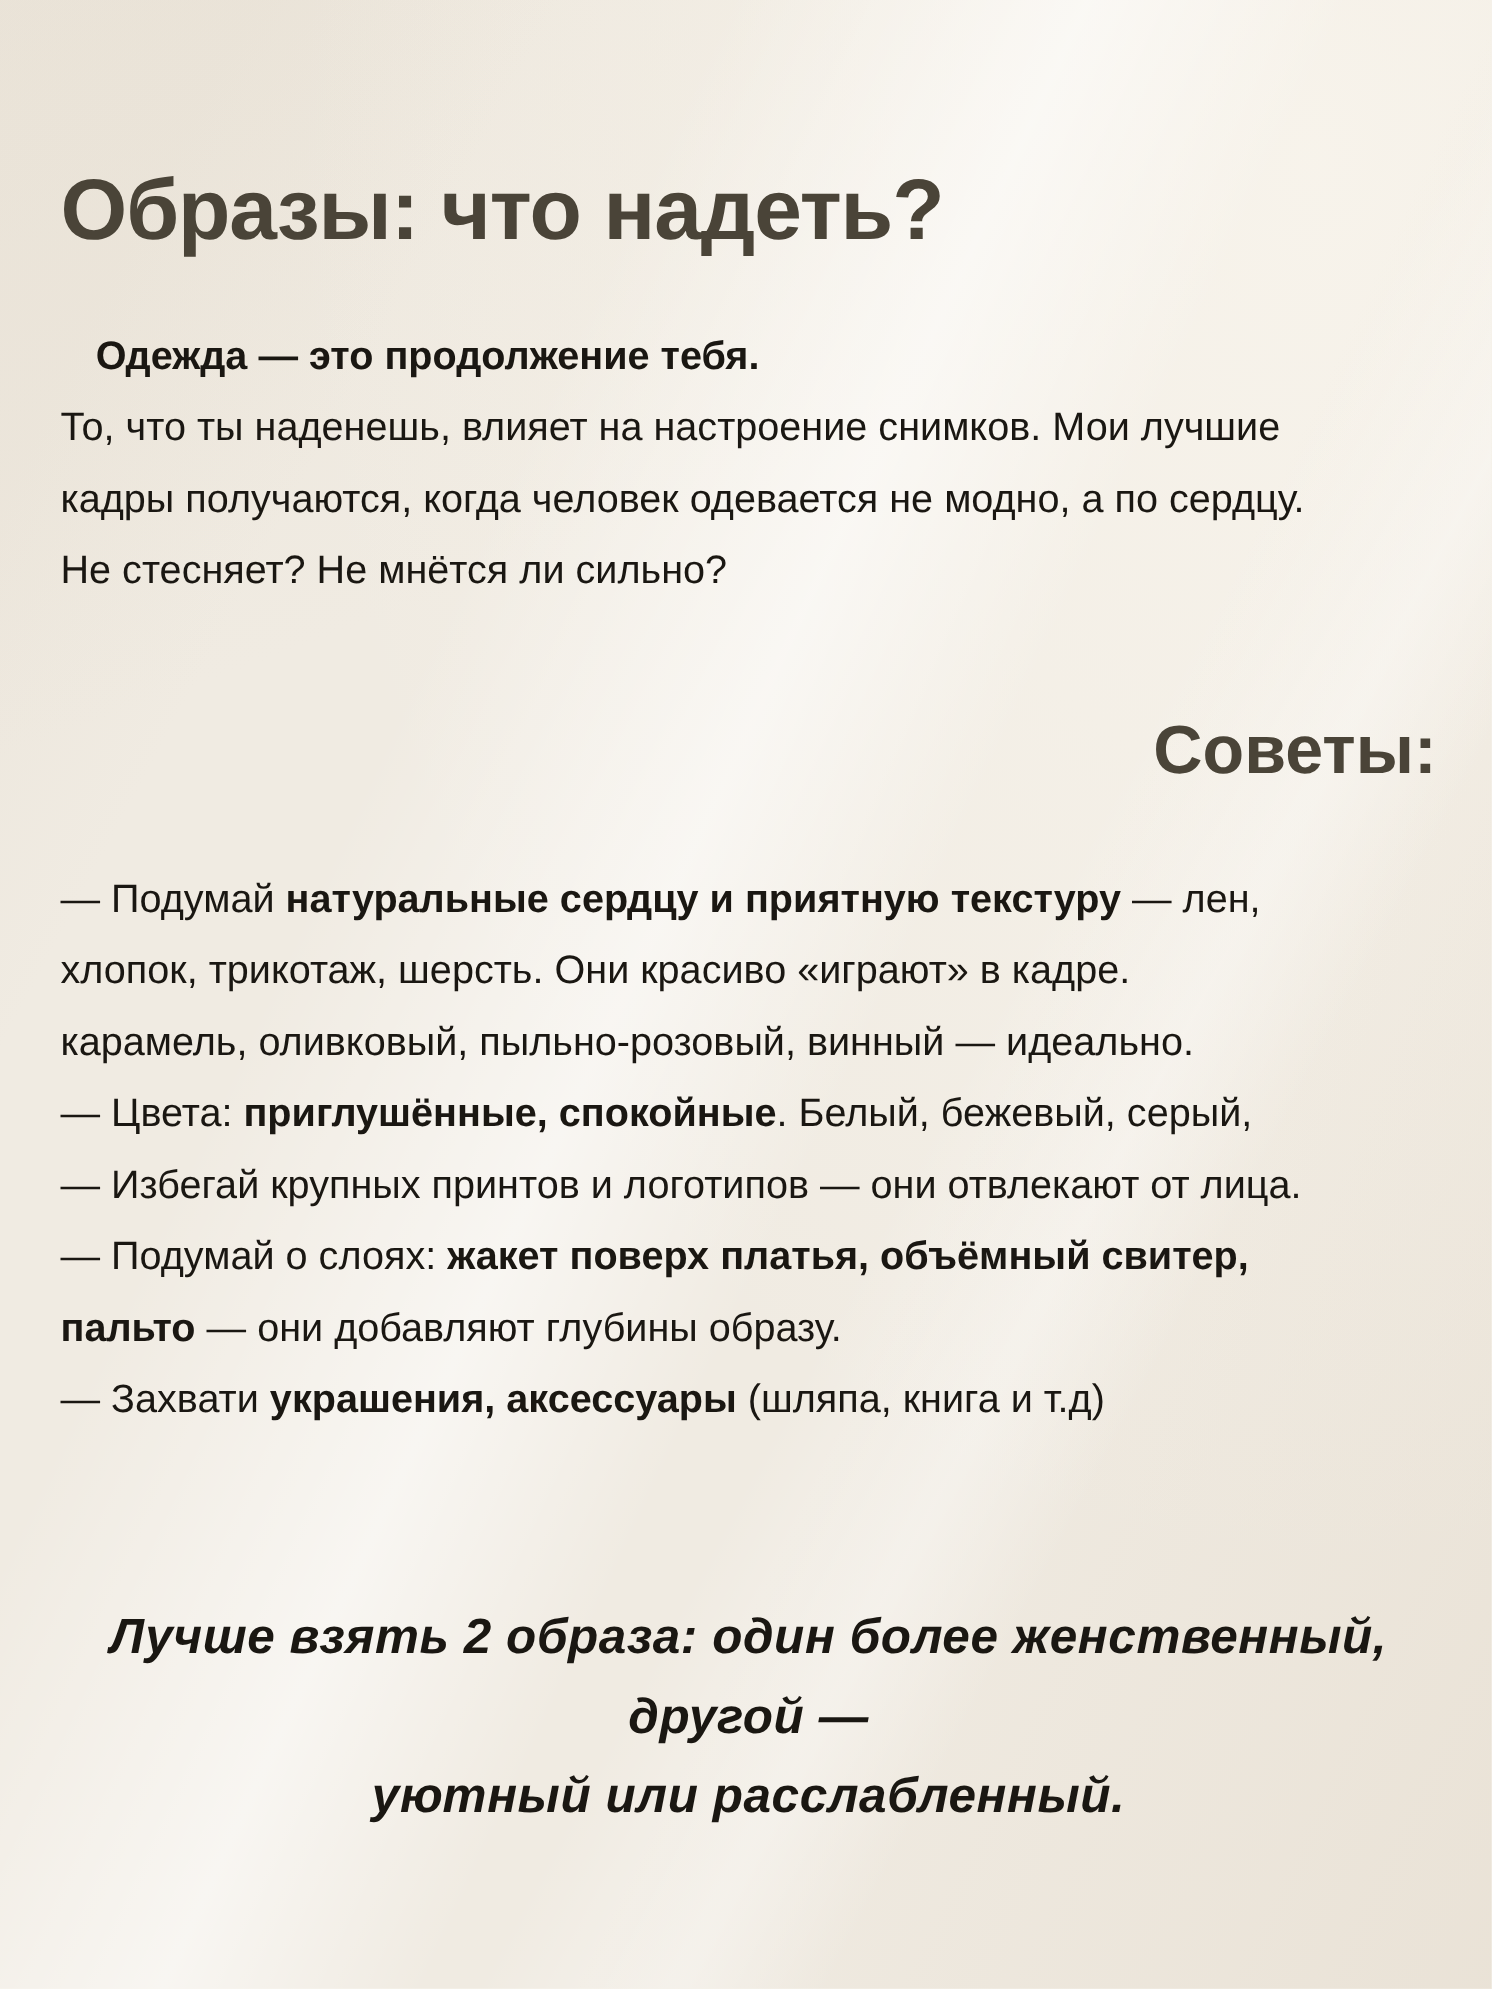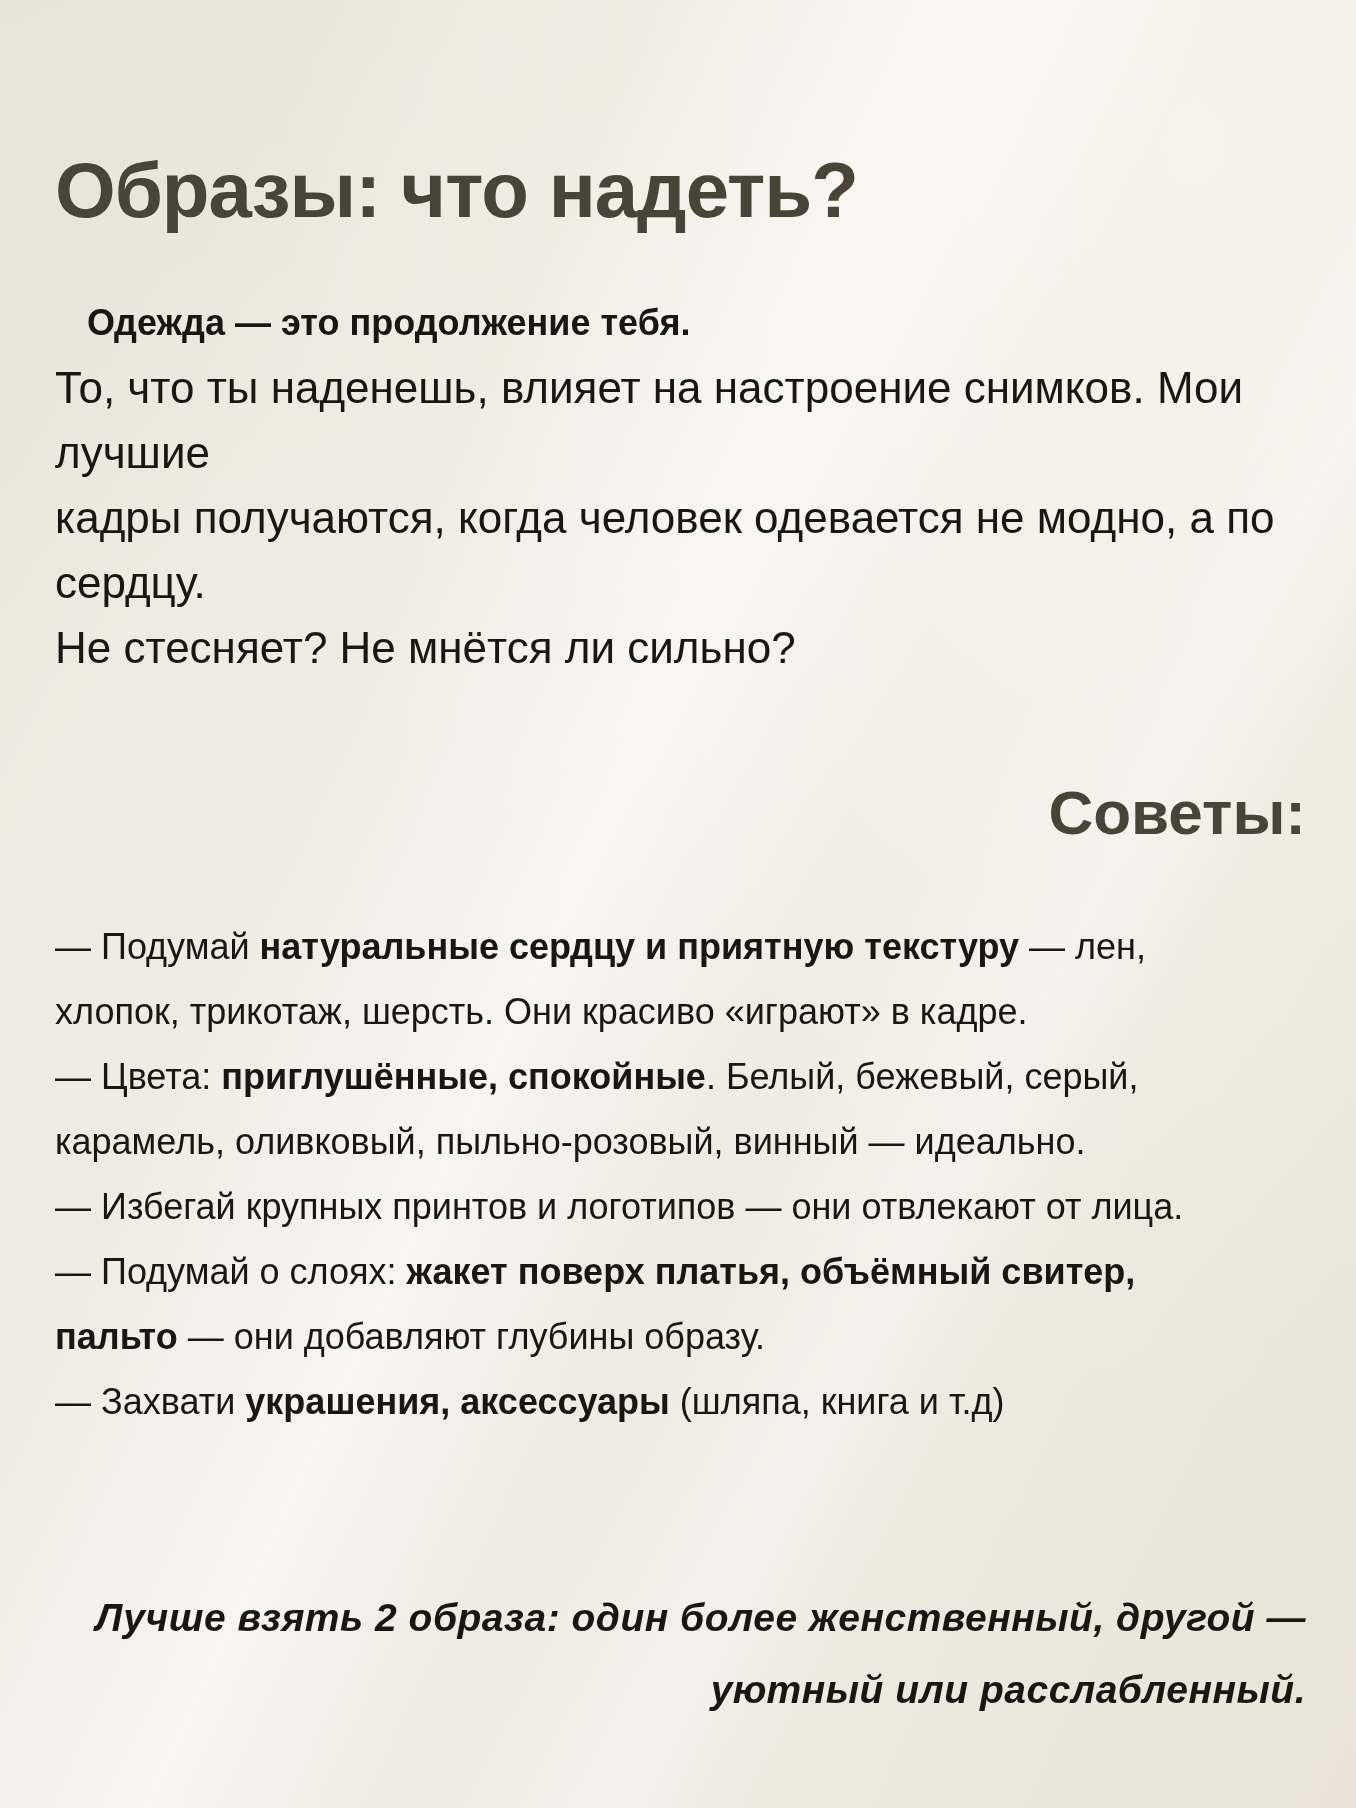--- a/index.html
+++ b/index.html
@@ -34,45 +34,45 @@
     letter-spacing: -1px;
   }
   .lead {
     margin-top: 54px;
     font-size: 36px;
     line-height: 65px;
     font-weight: bold;
     margin-left: 32px;
   }
   .intro-line {
-    font-size: 44px;
+    font-size: 36px;
     line-height: 65px;
   }
   .tips-heading {
     margin: 0;
     margin-top: 96px;
     text-align: right;
     font-size: 62px;
     line-height: 1.2;
     font-weight: bold;
     color: #4a4438;
   }
   .tips { margin-top: 64px; }
   .tip-line {
     font-size: 36px;
     line-height: 65px;
     white-space: nowrap;
   }
   .b { font-weight: bold; }
   .note {
     margin-top: 148px;
-    text-align: right;
+    text-align: center;
     font-style: italic;
     font-weight: bold;
-    font-size: 39px;
+    font-size: 45px;
     line-height: 72px;
     letter-spacing: 0.5px;
   }
 </style>
 </head>
 <body>
 
 <div class="page">
   <div class="streaks"></div>
   <div class="content">
@@ -86,22 +86,22 @@
           <div class="intro-line">кадры получаются, когда человек одевается не модно, а по сердцу.</div>
           <div class="intro-line">Не стесняет? Не мнётся ли сильно?</div>
         </div>
     </div>
 
     <h2 class="tips-heading">Советы:</h2>
 
     <div class="tips" id="tips-list">
         <div class="tip-line"><span>— Подумай </span><span class="b">натуральные сердцу и приятную текстуру</span><span> — лен,</span></div>
         <div class="tip-line"><span>хлопок, трикотаж, шерсть. Они красиво «играют» в кадре.</span></div>
+        <div class="tip-line"><span>карамель, оливковый, пыльно-розовый, винный — идеально.</span></div>
         <div class="tip-line"><span>— Цвета: </span><span class="b">приглушённые, спокойные</span><span>. Белый, бежевый, серый,</span></div>
-        <div class="tip-line"><span>карамель, оливковый, пыльно-розовый, винный — идеально.</span></div>
         <div class="tip-line"><span>— Избегай крупных принтов и логотипов — они отвлекают от лица.</span></div>
         <div class="tip-line"><span>— Подумай о слоях: </span><span class="b">жакет поверх платья, объёмный свитер,</span></div>
         <div class="tip-line"><span class="b">пальто</span><span> — они добавляют глубины образу.</span></div>
         <div class="tip-line"><span>— Захвати </span><span class="b">украшения, аксессуары</span><span> (шляпа, книга и т.д)</span></div>
       </div>
 
     <div class="note" id="footer-note">
         <div class="note-line">Лучше взять 2 образа: один более женственный, другой —</div>
         <div class="note-line">уютный или расслабленный.</div>
       </div>

